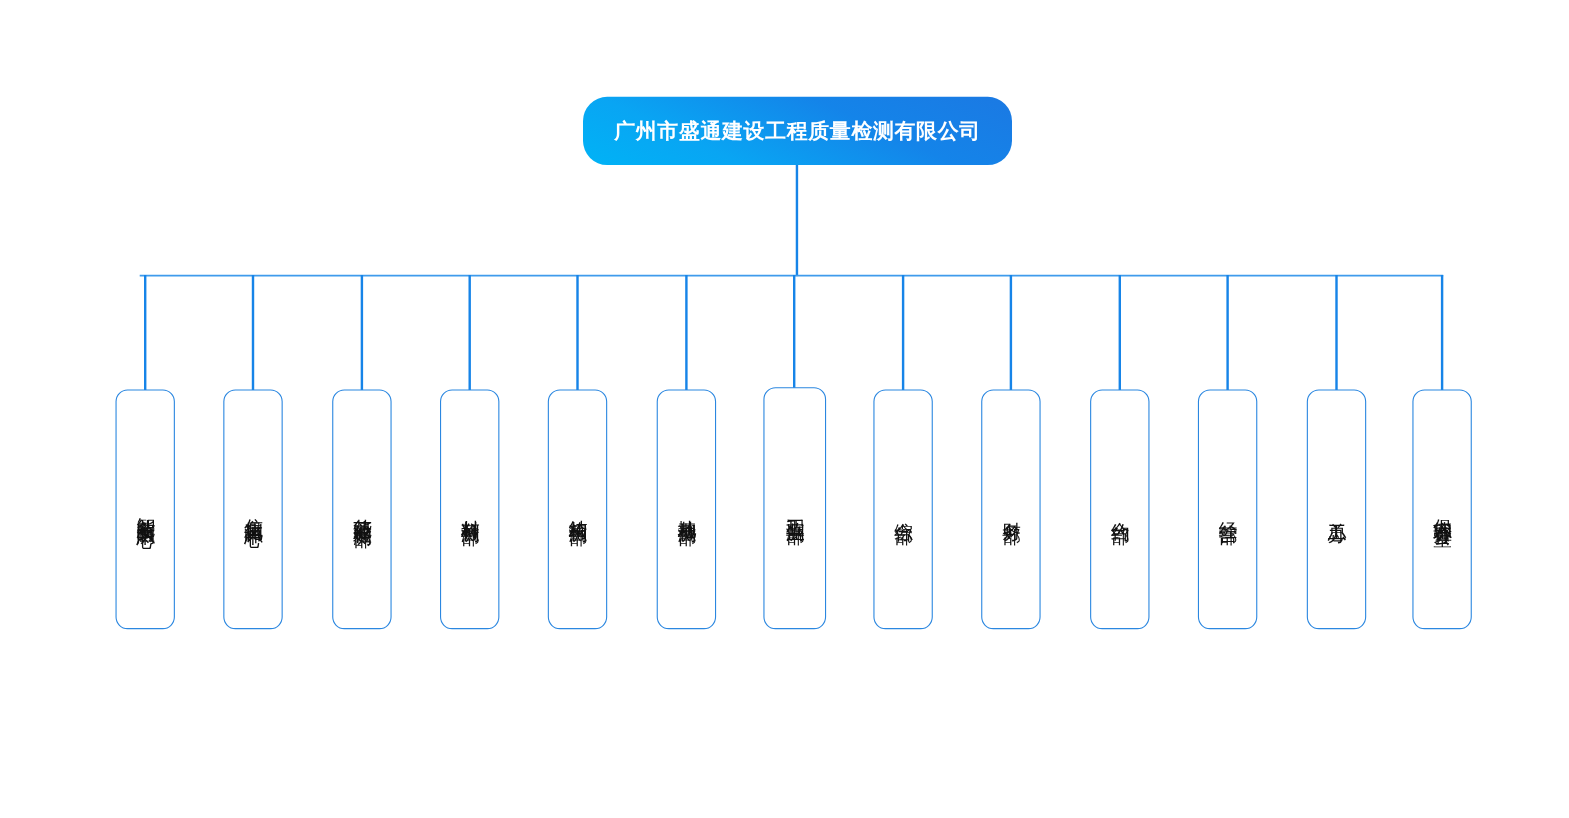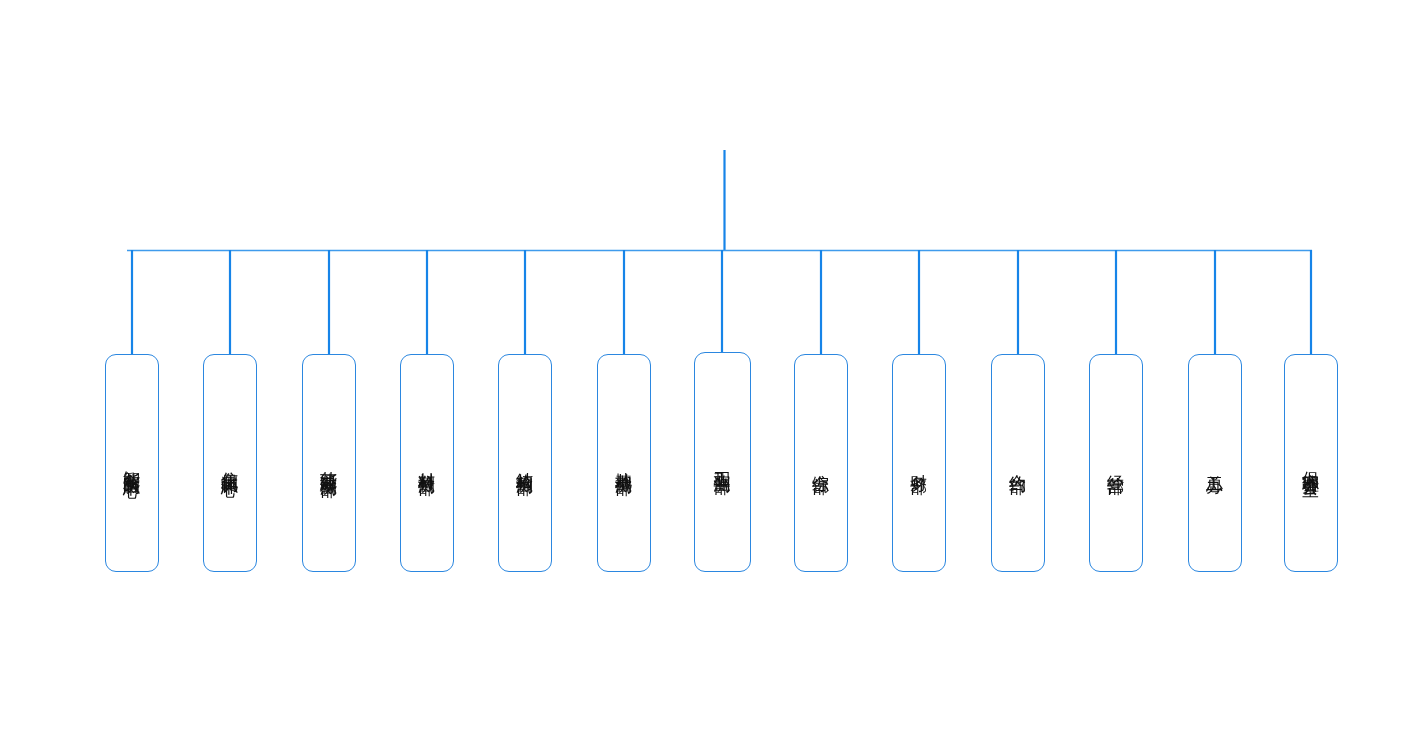--- a/index.html
+++ b/index.html
@@ -105,20 +105,23 @@
       <line x1="722" y1="250" x2="722" y2="353" stroke="#1684e8" stroke-width="2.2"></line>
       <line x1="821" y1="250" x2="821" y2="355" stroke="#1684e8" stroke-width="2.2"></line>
       <line x1="919" y1="250" x2="919" y2="355" stroke="#1684e8" stroke-width="2.2"></line>
       <line x1="1018" y1="250" x2="1018" y2="355" stroke="#1684e8" stroke-width="2.2"></line>
       <line x1="1116" y1="250" x2="1116" y2="355" stroke="#1684e8" stroke-width="2.2"></line>
       <line x1="1215" y1="250" x2="1215" y2="355" stroke="#1684e8" stroke-width="2.2"></line>
       <line x1="1311" y1="250" x2="1311" y2="355" stroke="#1684e8" stroke-width="2.2"></line>
     </g>
   </svg>
 
+  <div id="root-node">
+    <span class="root-label">广州市盛通建设工程质量检测有限公司</span>
+  </div>
 
   <div class="dept-node" style="left:105px;">
     <span class="dept-label">智能安防检测中心</span>
   </div>
   <div class="dept-node" style="left:203px;">
     <span class="dept-label">信息化测评中心</span>
   </div>
   <div class="dept-node" style="left:302px;">
     <span class="dept-label">节能绿建检测部</span>
   </div>

